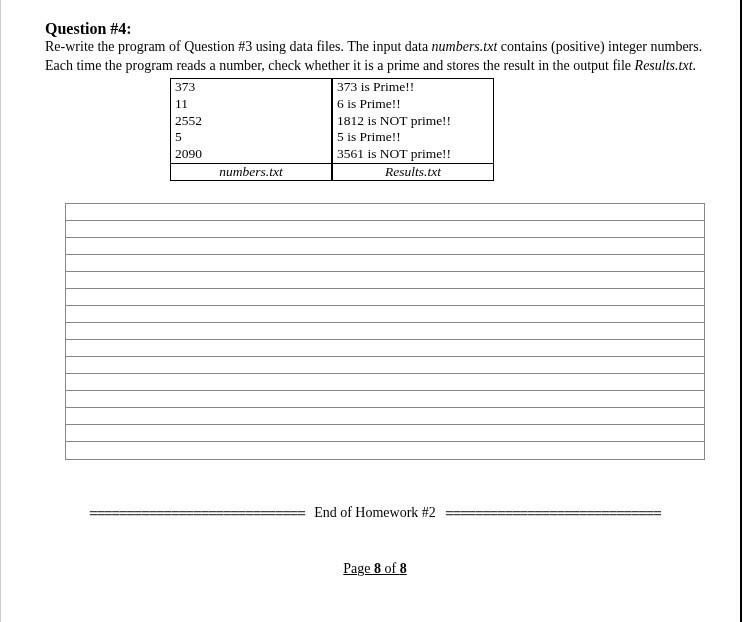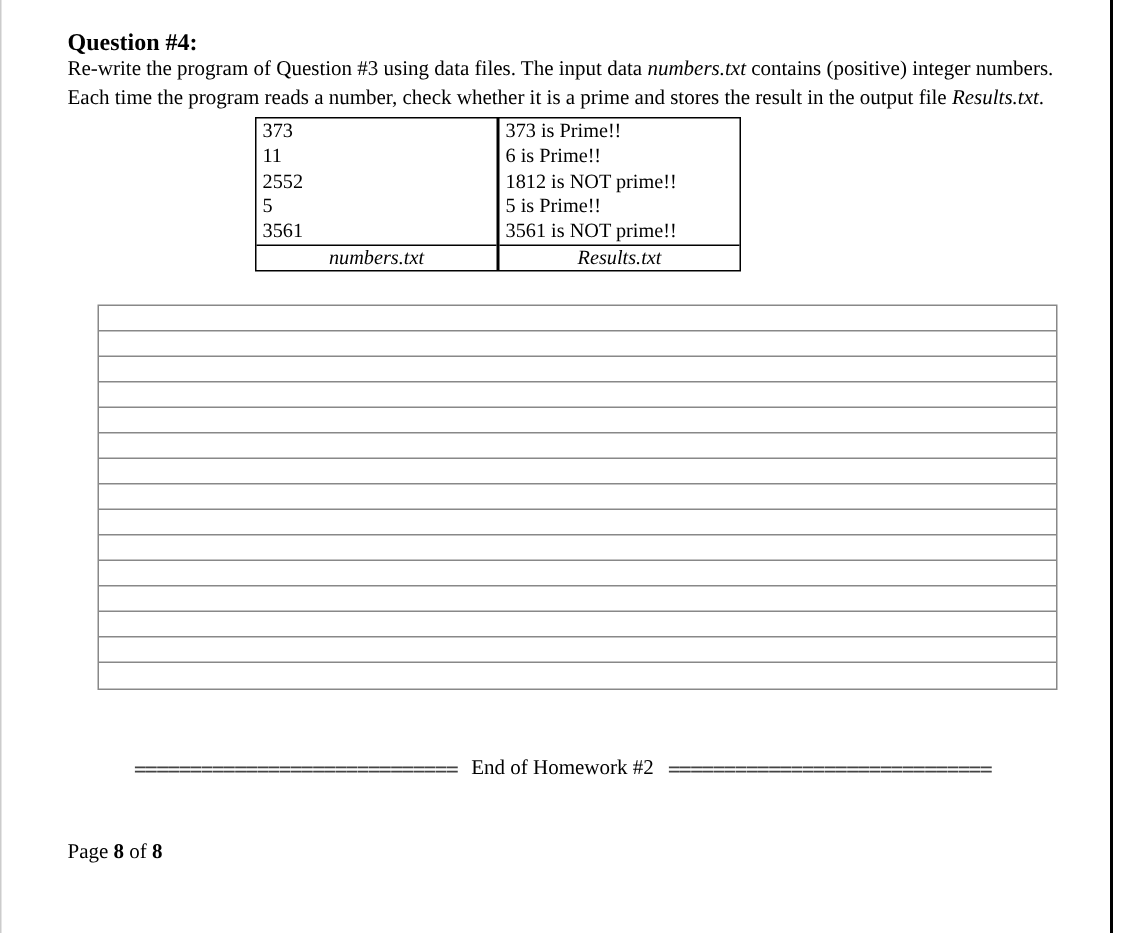--- a/index.html
+++ b/index.html
@@ -89,23 +89,24 @@
     .end-line {
       font-family: monospace;
       letter-spacing: -1px;
       color: #444;
       white-space: pre;
     }
     .end-text {
       padding: 0 2px;
     }
     .page-footer {
-      text-align: left;
+      text-align: center;
       margin-top: 40px;
       font-size: 14px;
+      text-decoration: underline;
     }
   </style>
 </head>
 <body>
 
 <div class="page-border-left"></div>
 <div class="page-border-right"></div>
 
 <div>
   <div class="question-title">Question #4:</div>
@@ -114,21 +115,21 @@
   </div>
 </div>
 
 <div class="files-row">
   <div class="file-box">
     <div class="file-content">
       <div>373</div>
       <div>11</div>
       <div>2552</div>
       <div>5</div>
-      <div>3561</div>
+      <div>2090</div>
     </div>
     <div class="file-caption">numbers.txt</div>
   </div>
   <div class="file-box">
     <div class="file-content">
       <div>373 is Prime!!</div>
       <div>6 is Prime!!</div>
       <div>1812 is NOT prime!!</div>
       <div>5 is Prime!!</div>
       <div>3561 is NOT prime!!</div>

